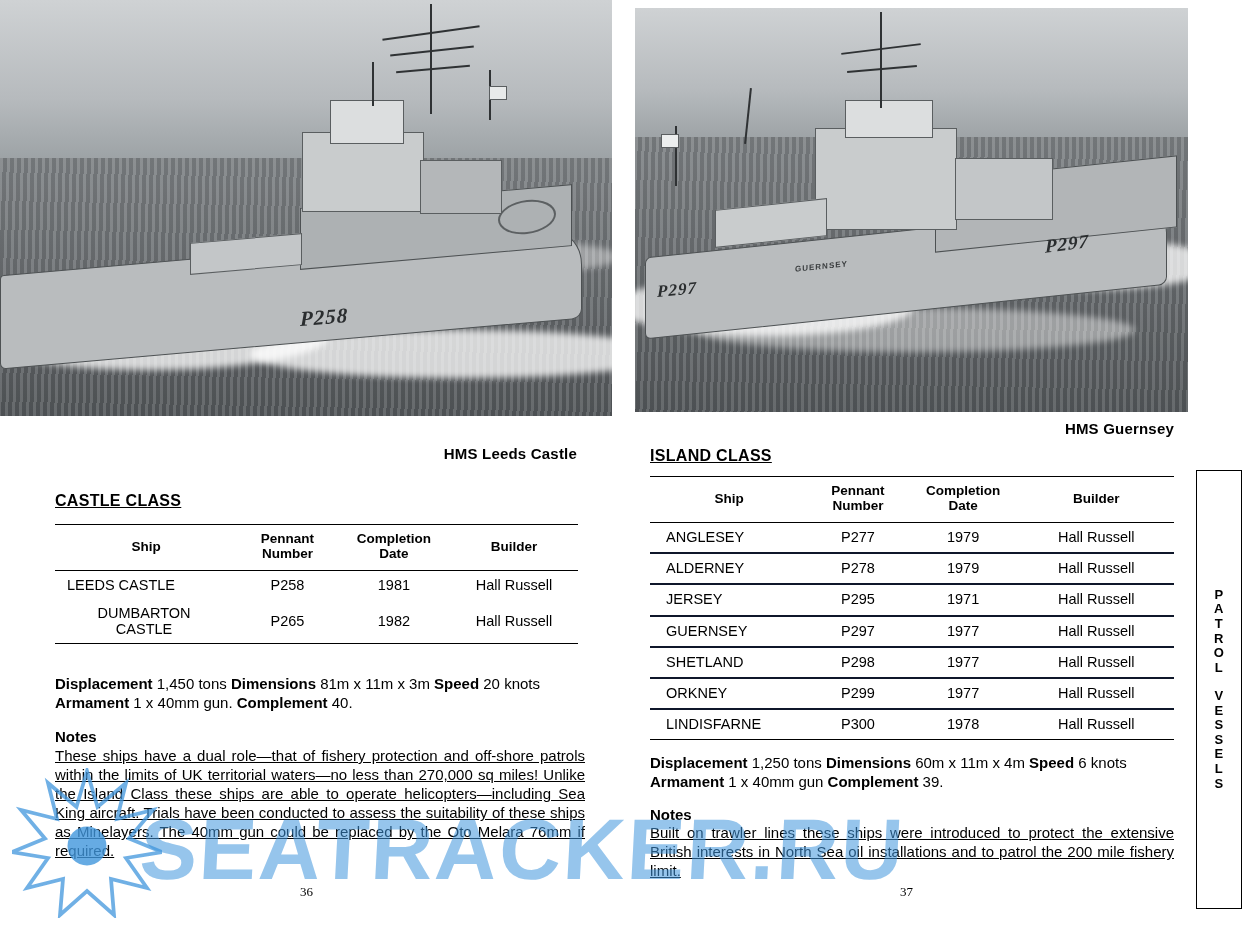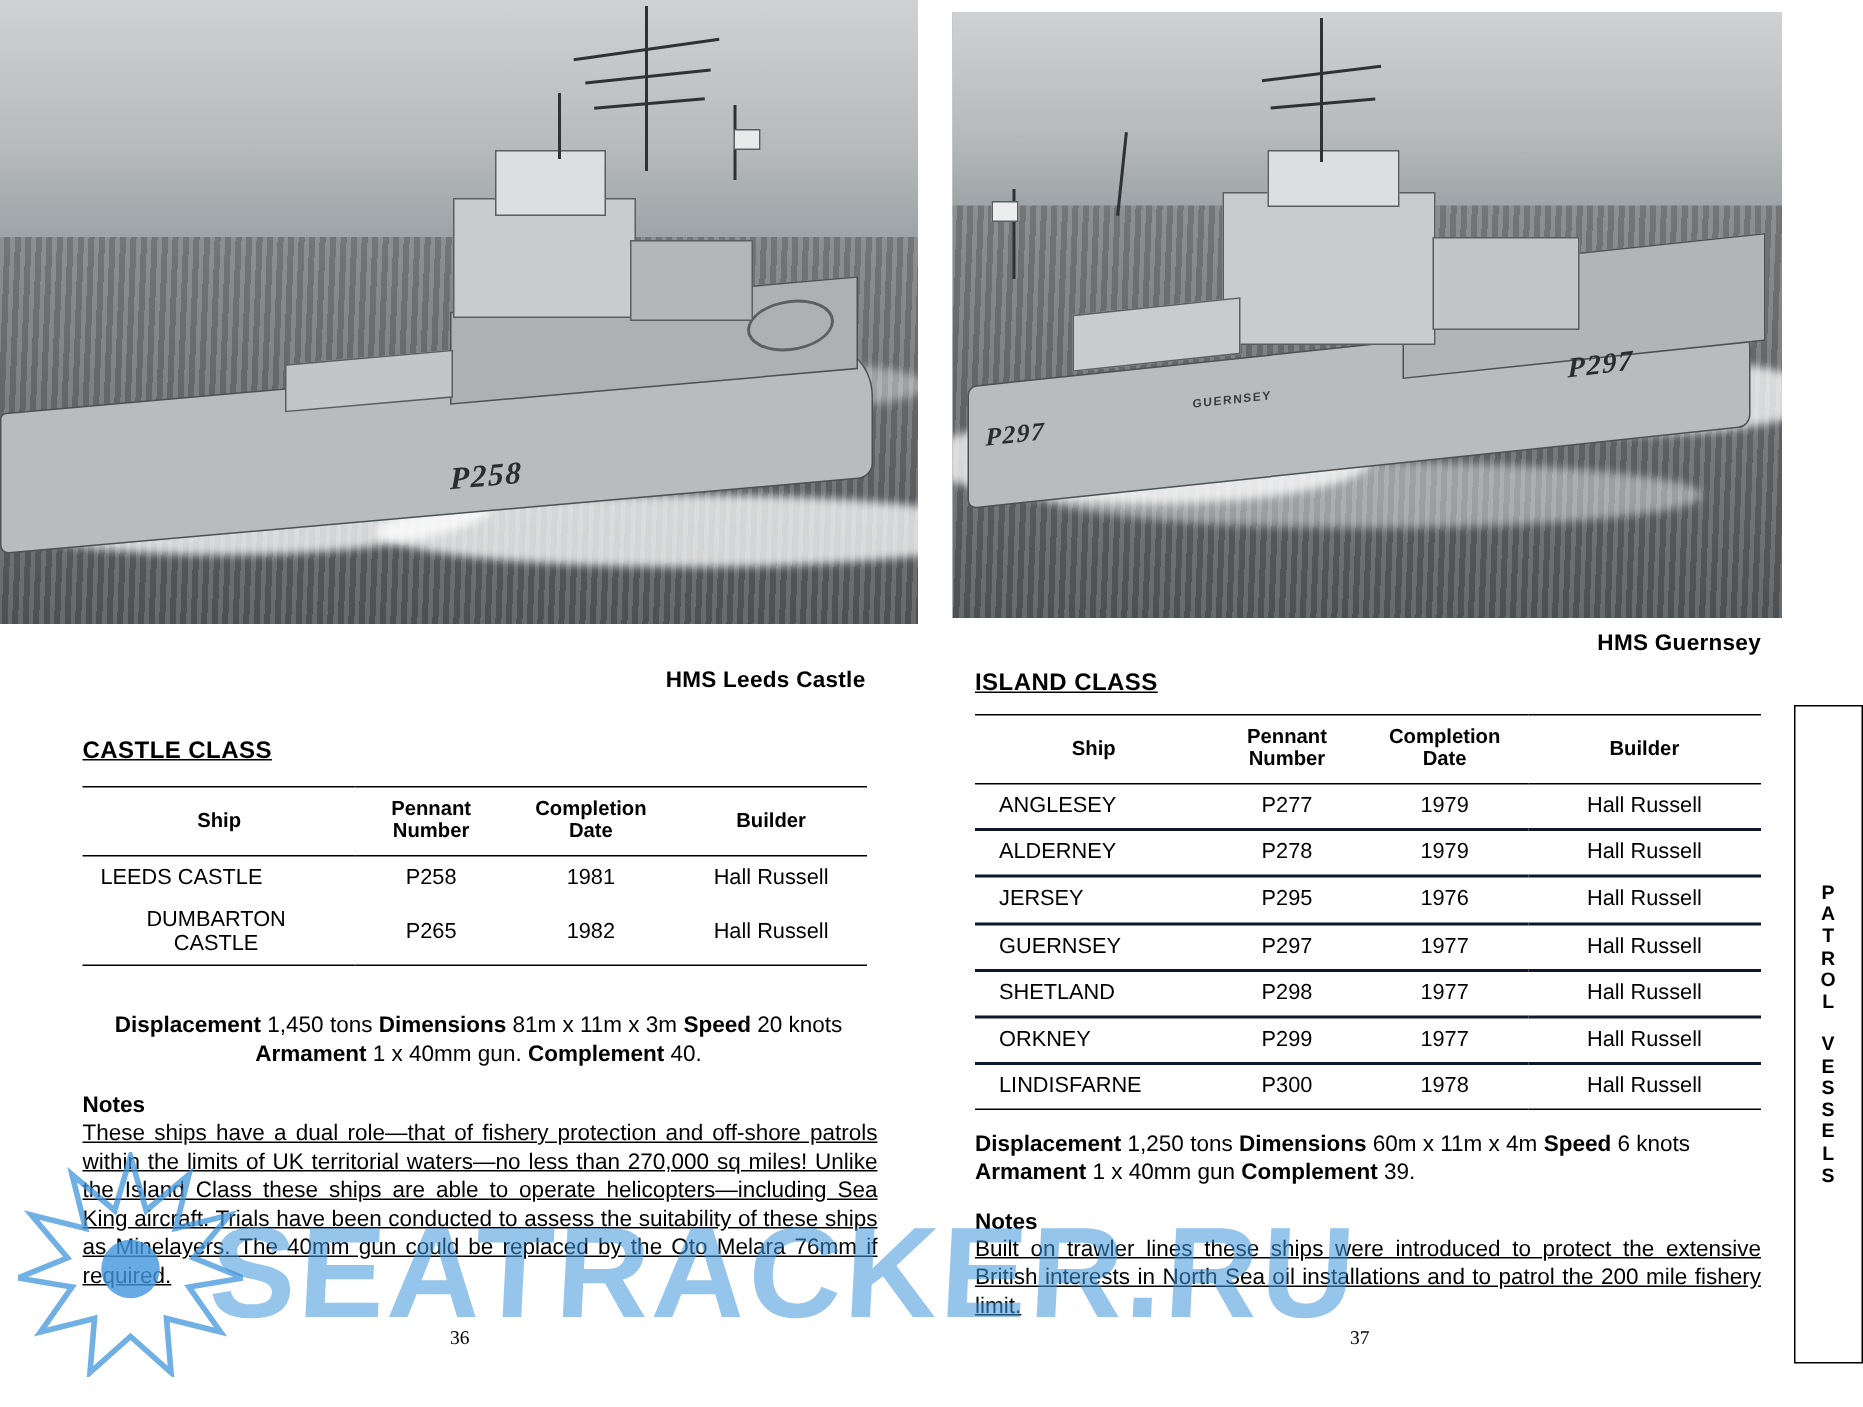--- a/index.html
+++ b/index.html
@@ -175,21 +175,21 @@
   #table-island { left: 650px; top: 476px; width: 524px; }
   #table-island td.ship { text-align: left; padding-left: 16px; }
 
   
   .spec-para {
     position: absolute;
     font-size: 15px;
     line-height: 1.28;
   }
   .spec-para b { font-weight: 700; }
-  #spec-castle { left: 55px; top: 674px; width: 528px; text-align: center; }
+  #spec-castle { left: 55px; top: 674px; width: 528px; }
   #spec-island { left: 650px; top: 753px; width: 524px; }
 
   .notes-heading {
     position: absolute;
     font-size: 15px;
     font-weight: 700;
   }
   #notes-heading-castle { left: 55px; top: 728px; }
   #notes-heading-island { left: 650px; top: 806px; }
 
@@ -423,21 +423,21 @@
         </tr>
         <tr>
           <td class="ship">ALDERNEY</td>
           <td>P278</td>
           <td>1979</td>
           <td>Hall Russell</td>
         </tr>
         <tr>
           <td class="ship">JERSEY</td>
           <td>P295</td>
-          <td>1976</td>
+          <td>1971</td>
           <td>Hall Russell</td>
         </tr>
         <tr>
           <td class="ship">GUERNSEY</td>
           <td>P297</td>
           <td>1977</td>
           <td>Hall Russell</td>
         </tr>
         <tr>
           <td class="ship">SHETLAND</td>

